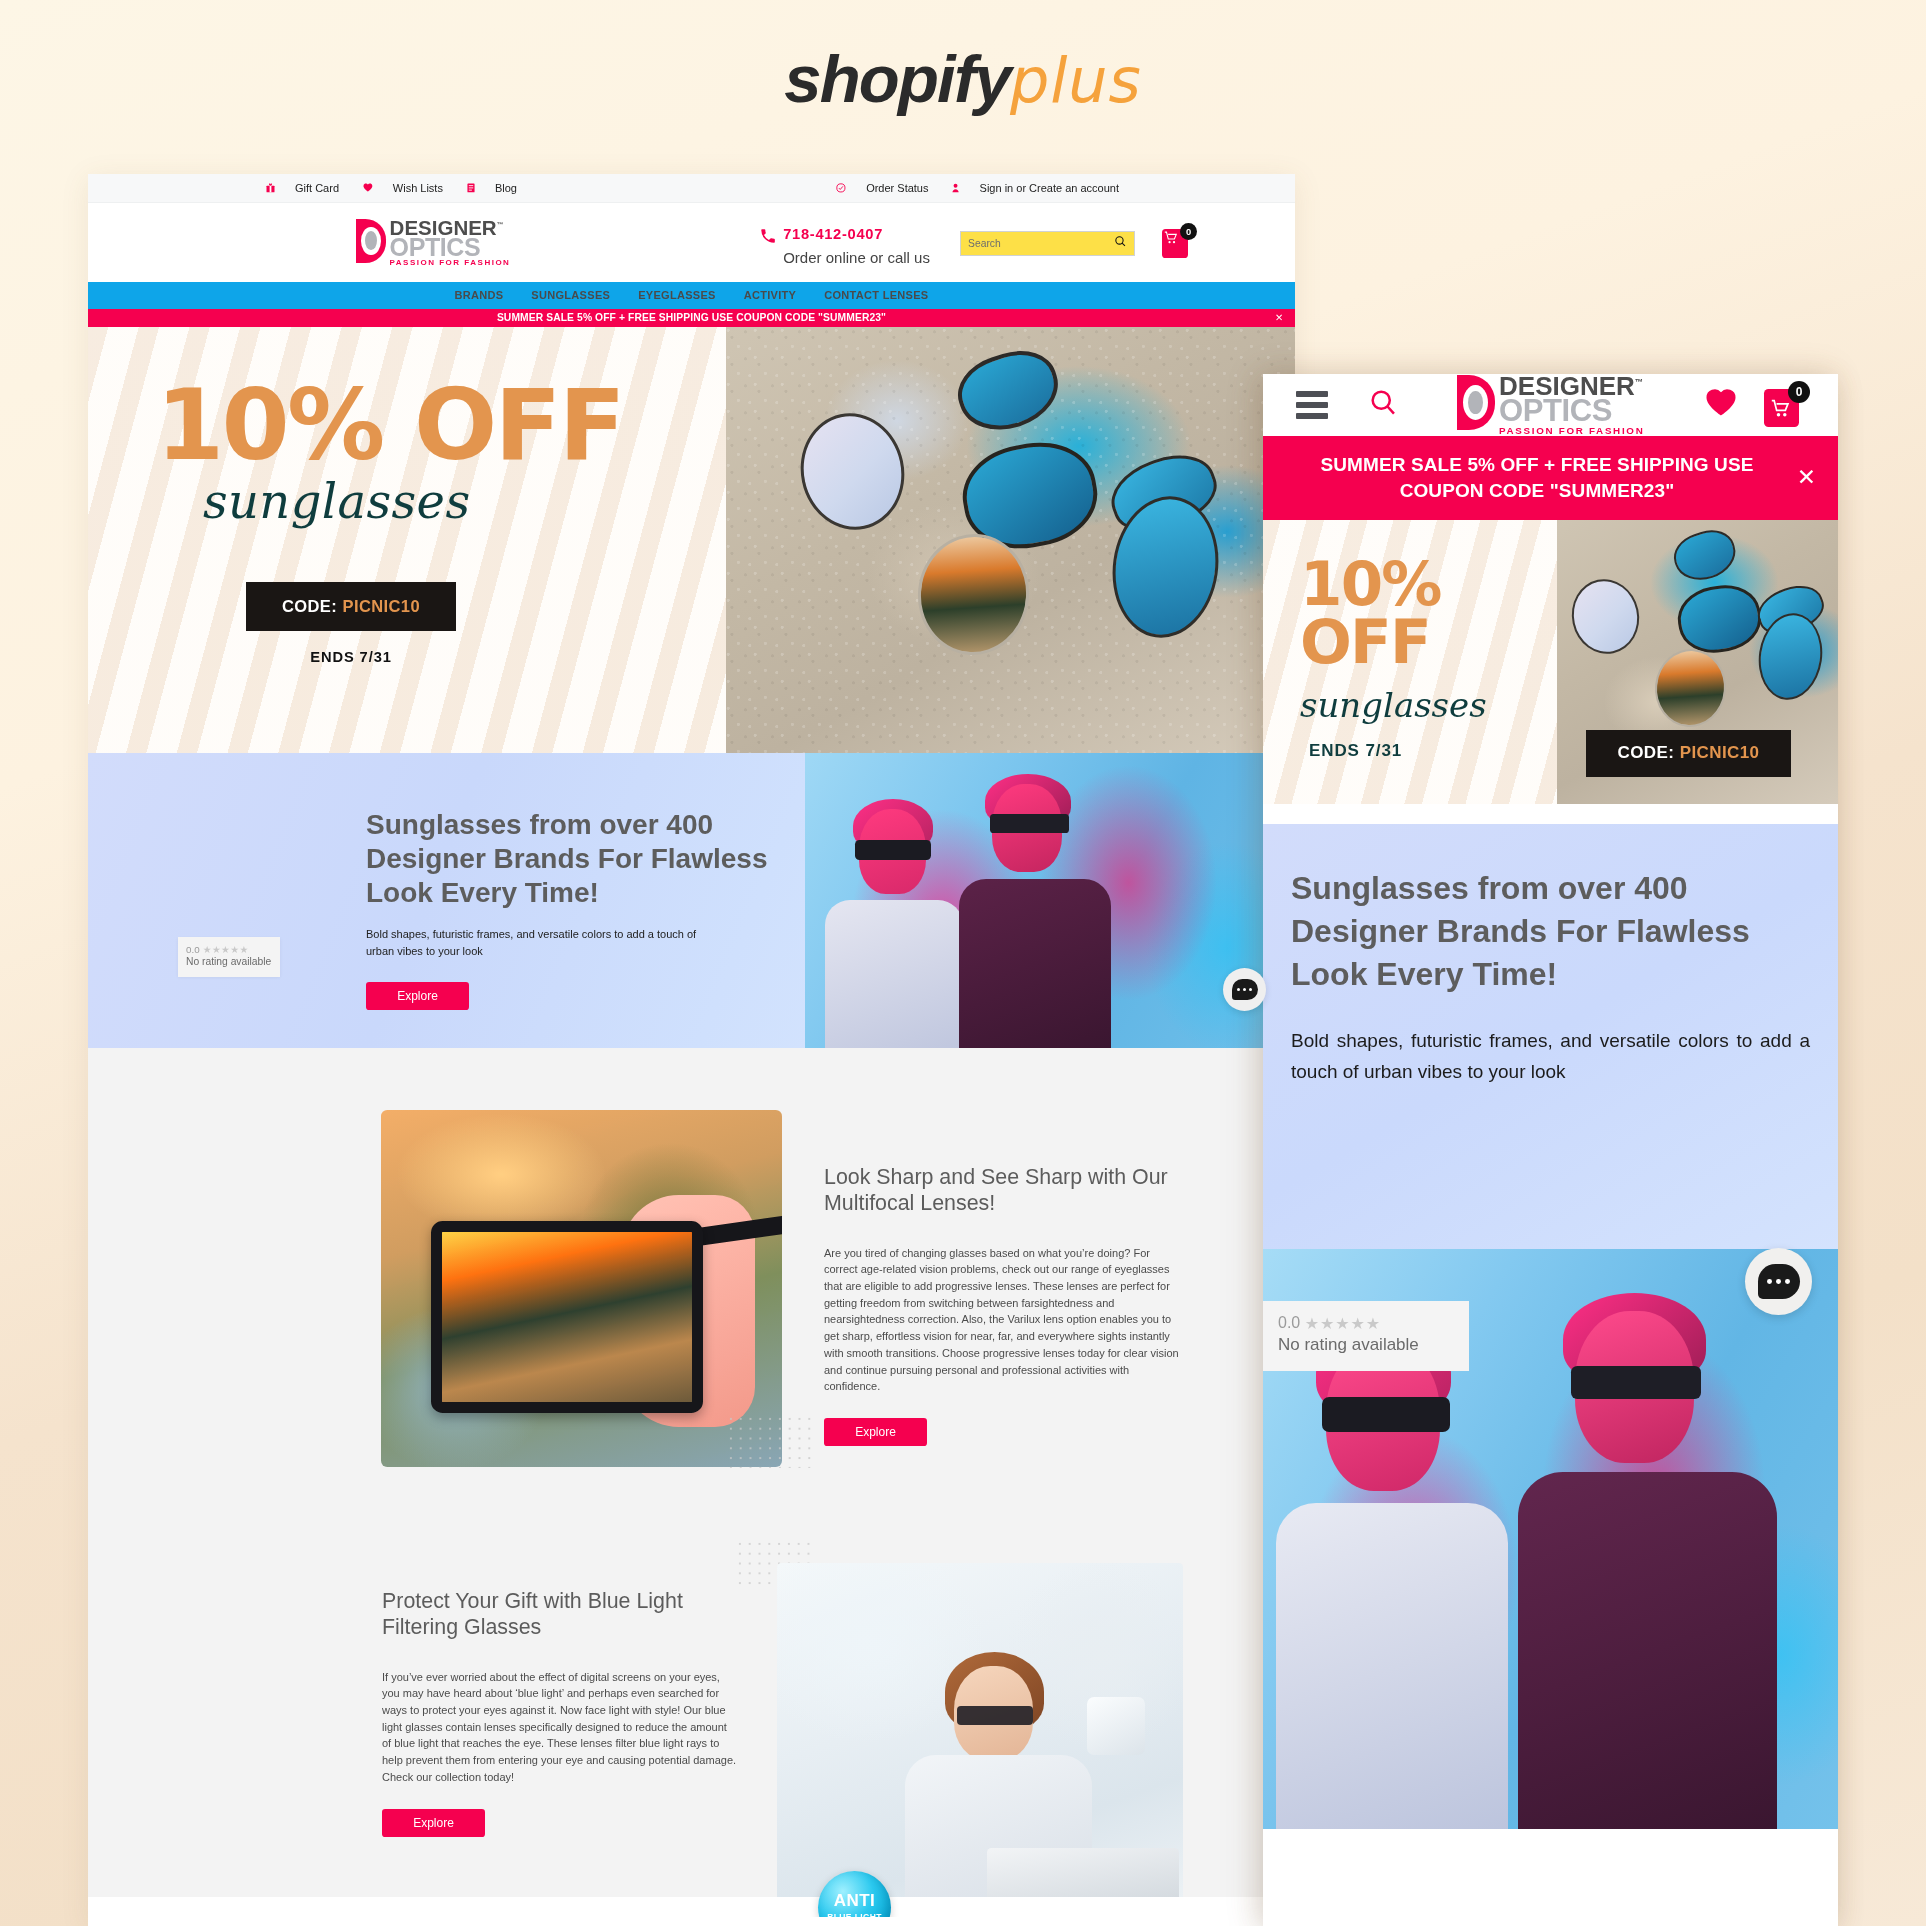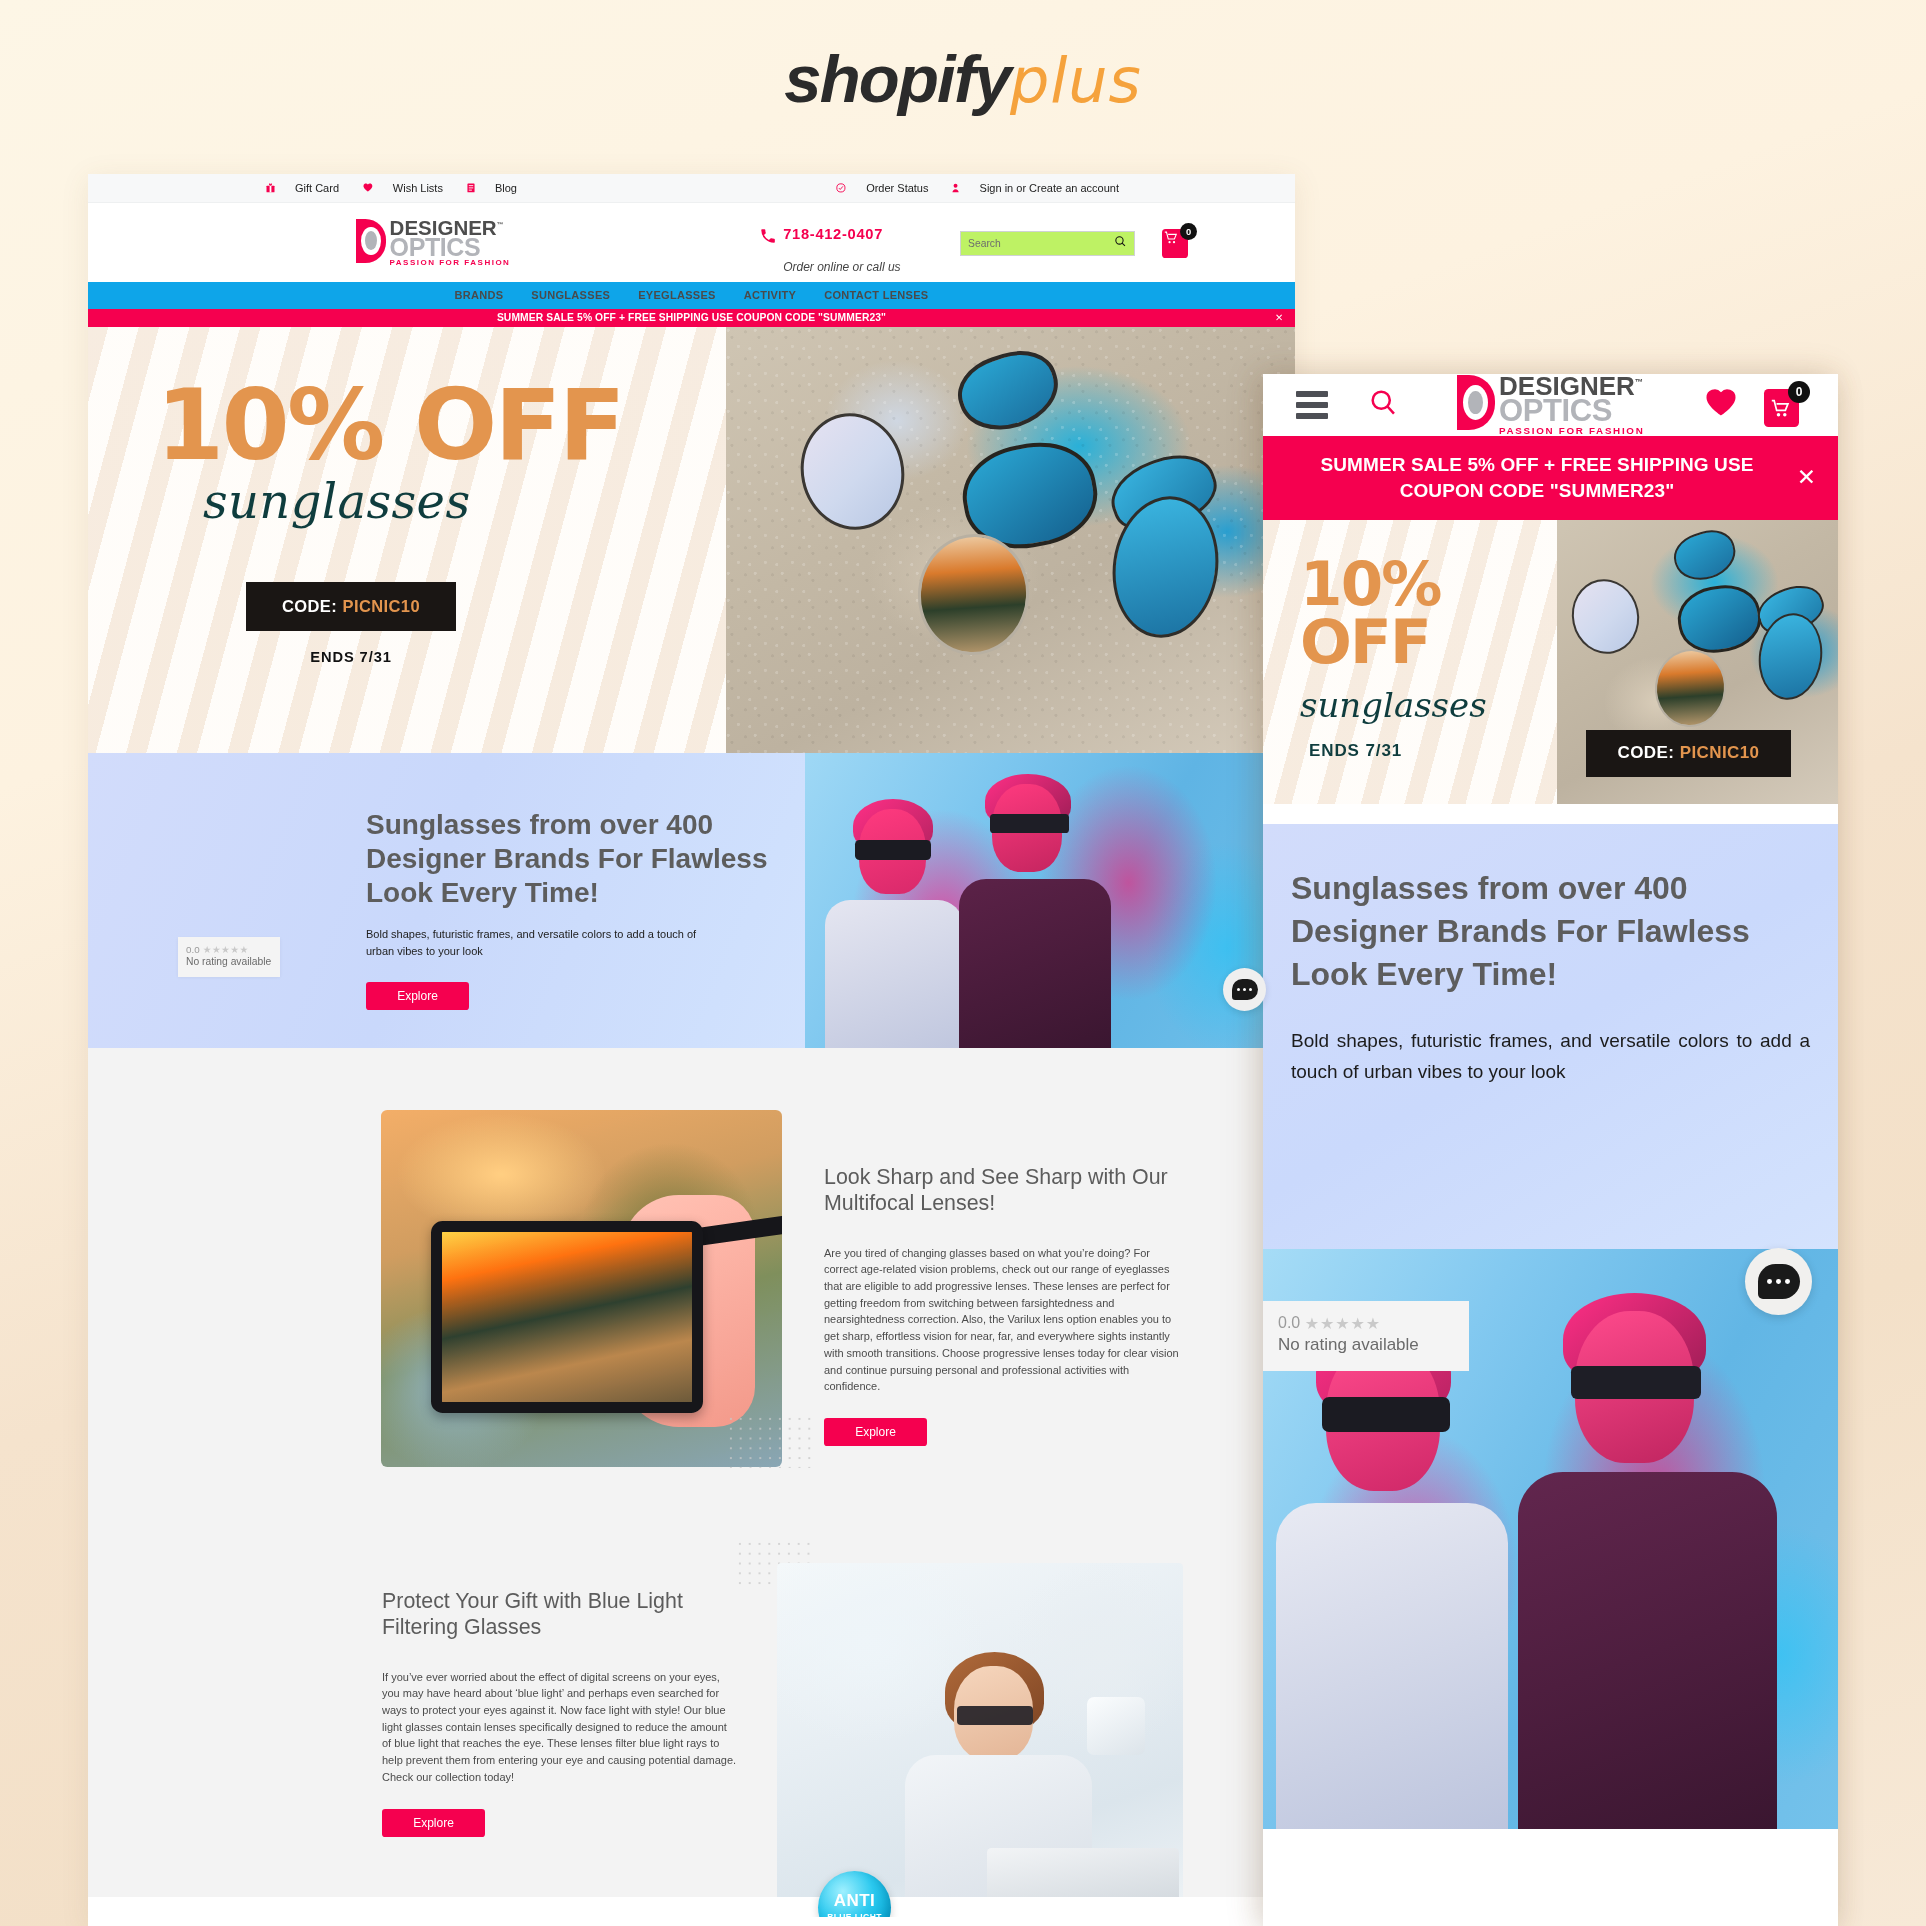--- a/index.html
+++ b/index.html
@@ -66,26 +66,26 @@
   }
   .logo-text { margin-left: 3.6px; line-height: .86; }
   .logo-line1 { font-size: 20.5px; font-weight: 700; color: #4d4d4d; letter-spacing: 0px; position: relative; }
   .logo-line1 sup { font-size: 6.7px; vertical-align: super; }
   .logo-line2 { font-size: 25px; font-weight: 700; color: #b2b4b9; letter-spacing: -0.4px; margin-top: 0.9px; }
   .logo-line3 { font-size: 8px; font-weight: 600; color: #f5004f; letter-spacing: 1.5px; margin-top: 1.8px; }
 
   .phone-block { position: absolute; left: 671px; top: 23px; display: flex; align-items: flex-start; gap: 6.2px; }
   .phone-ico { color: #f5004f; font-size: 19px; line-height: 1; margin-top: 1.8px; }
   .phone-num { font-size: 14.7px; font-weight: 700; color: #f5004f; letter-spacing: 0.7px; }
-  .phone-sub { font-size: 12px; color: #444; margin-top: 18px; font-style: italic; }
+  .phone-sub { font-size: 15px; color: #444; margin-top: 7px; }
 
   .search-box {
     position: absolute; left: 872px; top: 28px;
     width: 175px; height: 25px;
-    border: 0.7px solid #cfd2d4; background: #bef264;
+    border: 0.7px solid #cfd2d4; background: #fde047;
     display: flex; align-items: center; padding: 0 7.1px;
   }
   .search-box input {
     border: none; outline: none; flex: 1; font-size: 10.3px; color: #444;
     font-family: "Liberation Sans", sans-serif; background: transparent;
   }
   .search-box input::placeholder { color: #6d6d6d; }
   .search-ico { font-size: 13.4px; color: #111; }
 
   .cart-wrap { position: absolute; left: 1070px; top: 20.5px; width: 40px; height: 38px; }

